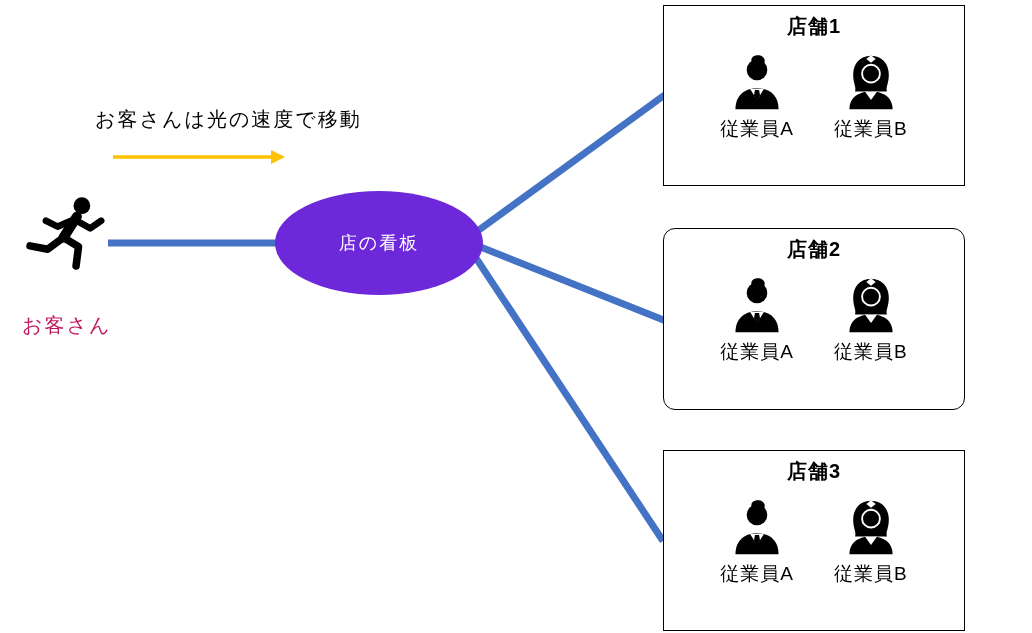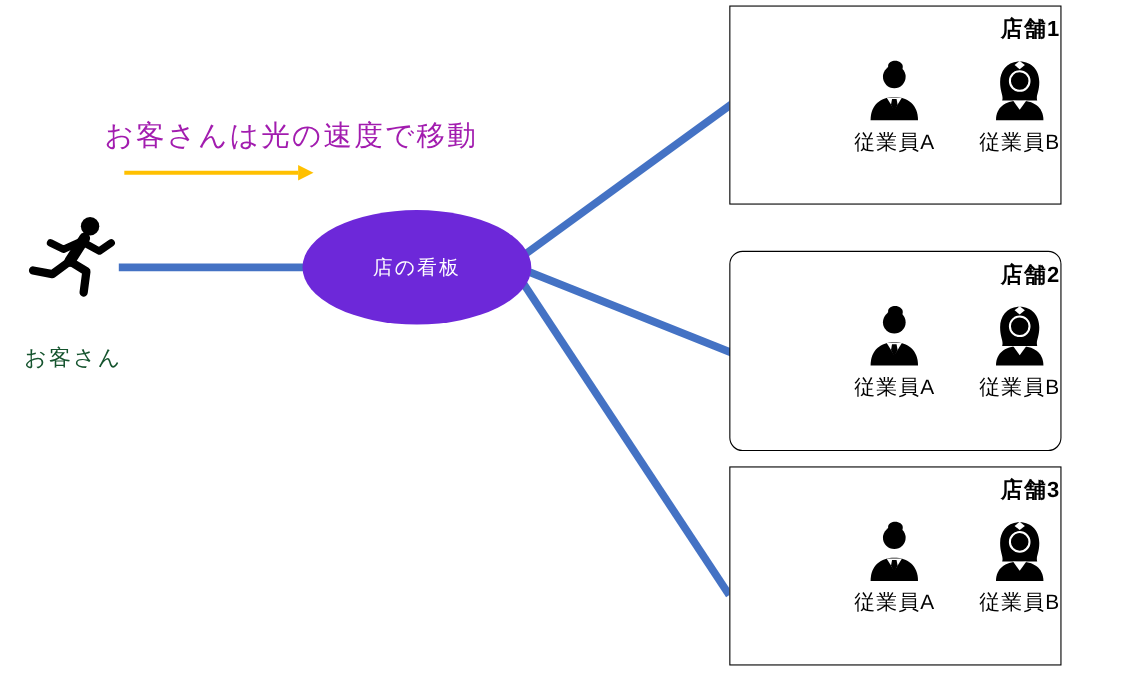--- a/index.html
+++ b/index.html
@@ -17,36 +17,36 @@
   }
   .connectors {
     position: absolute;
     left: 0; top: 0;
     width: 1032px; height: 633px;
     pointer-events: none;
   }
   .annotation {
     position: absolute;
     left: 95px; top: 106px;
-    font-size: 26px;
+    font-size: 20px;
     letter-spacing: 2px;
-    color: #a21caf;
+    color: #000000;
     white-space: nowrap;
   }
   .runner {
     position: absolute;
     left: 20px; top: 190px;
     width: 92px; height: 95px;
   }
   .customer-label {
     position: absolute;
     left: 22px; top: 312px;
     font-size: 20px;
     letter-spacing: 2px;
-    color: #14532d;
+    color: #be185d;
     white-space: nowrap;
   }
   .sign-ellipse {
     position: absolute;
     left: 275px; top: 191px;
     width: 208px; height: 104px;
     background: #6d28d9;
     border-radius: 50%;
     display: flex;
     align-items: center;
@@ -60,25 +60,25 @@
   .store-box {
     position: absolute;
     left: 663px;
     width: 302px;
     height: 181px;
     border: 1px solid #000000;
     background: #ffffff;
     box-sizing: border-box;
     display: flex;
     flex-direction: column;
-    align-items: flex-end;
+    align-items: center;
   }
   .store-box.b1 { top: 5px; }
   .store-box.b2 { top: 228px; height: 182px; border-radius: 12px; }
-  .store-box.b3 { top: 424px; }
+  .store-box.b3 { top: 450px; }
   .store-title {
     margin-top: 7px;
     font-size: 20px;
     font-weight: bold;
     letter-spacing: 1px;
     color: #000000;
   }
   .employees {
     display: flex;
     gap: 40px;

